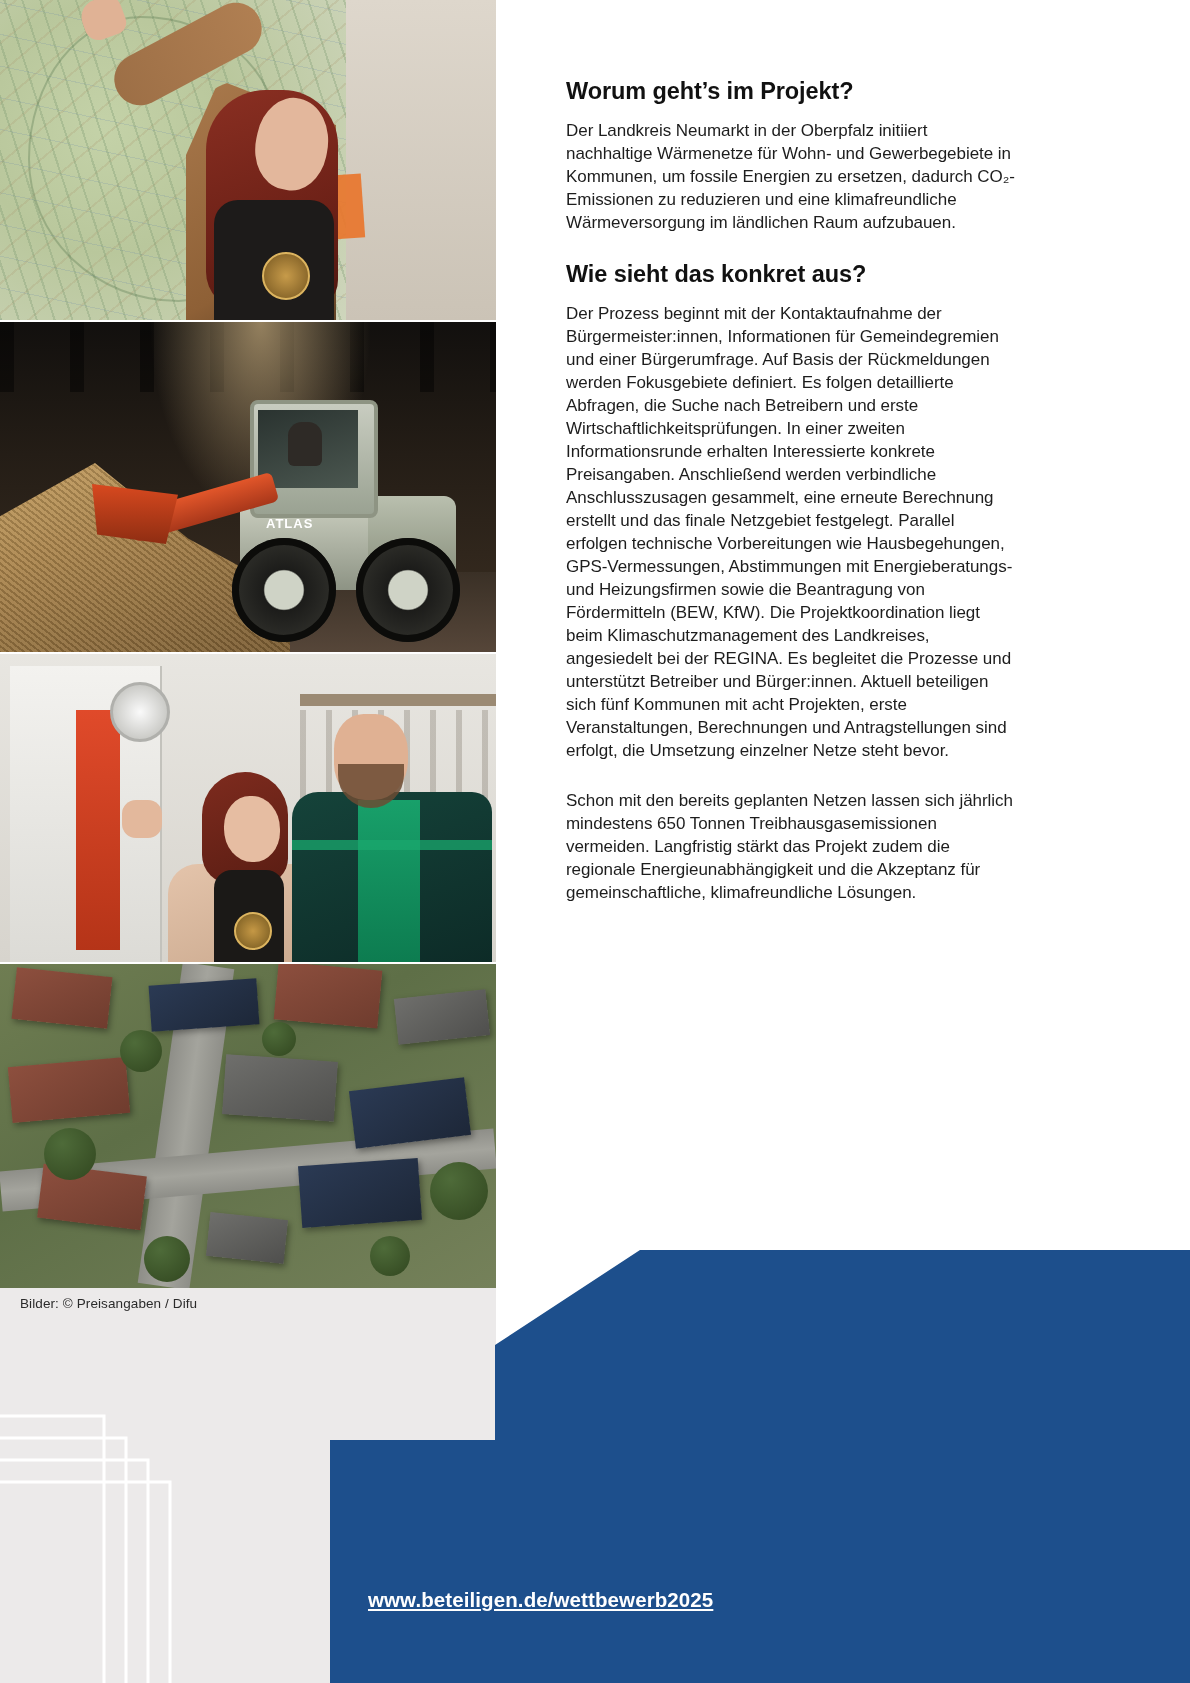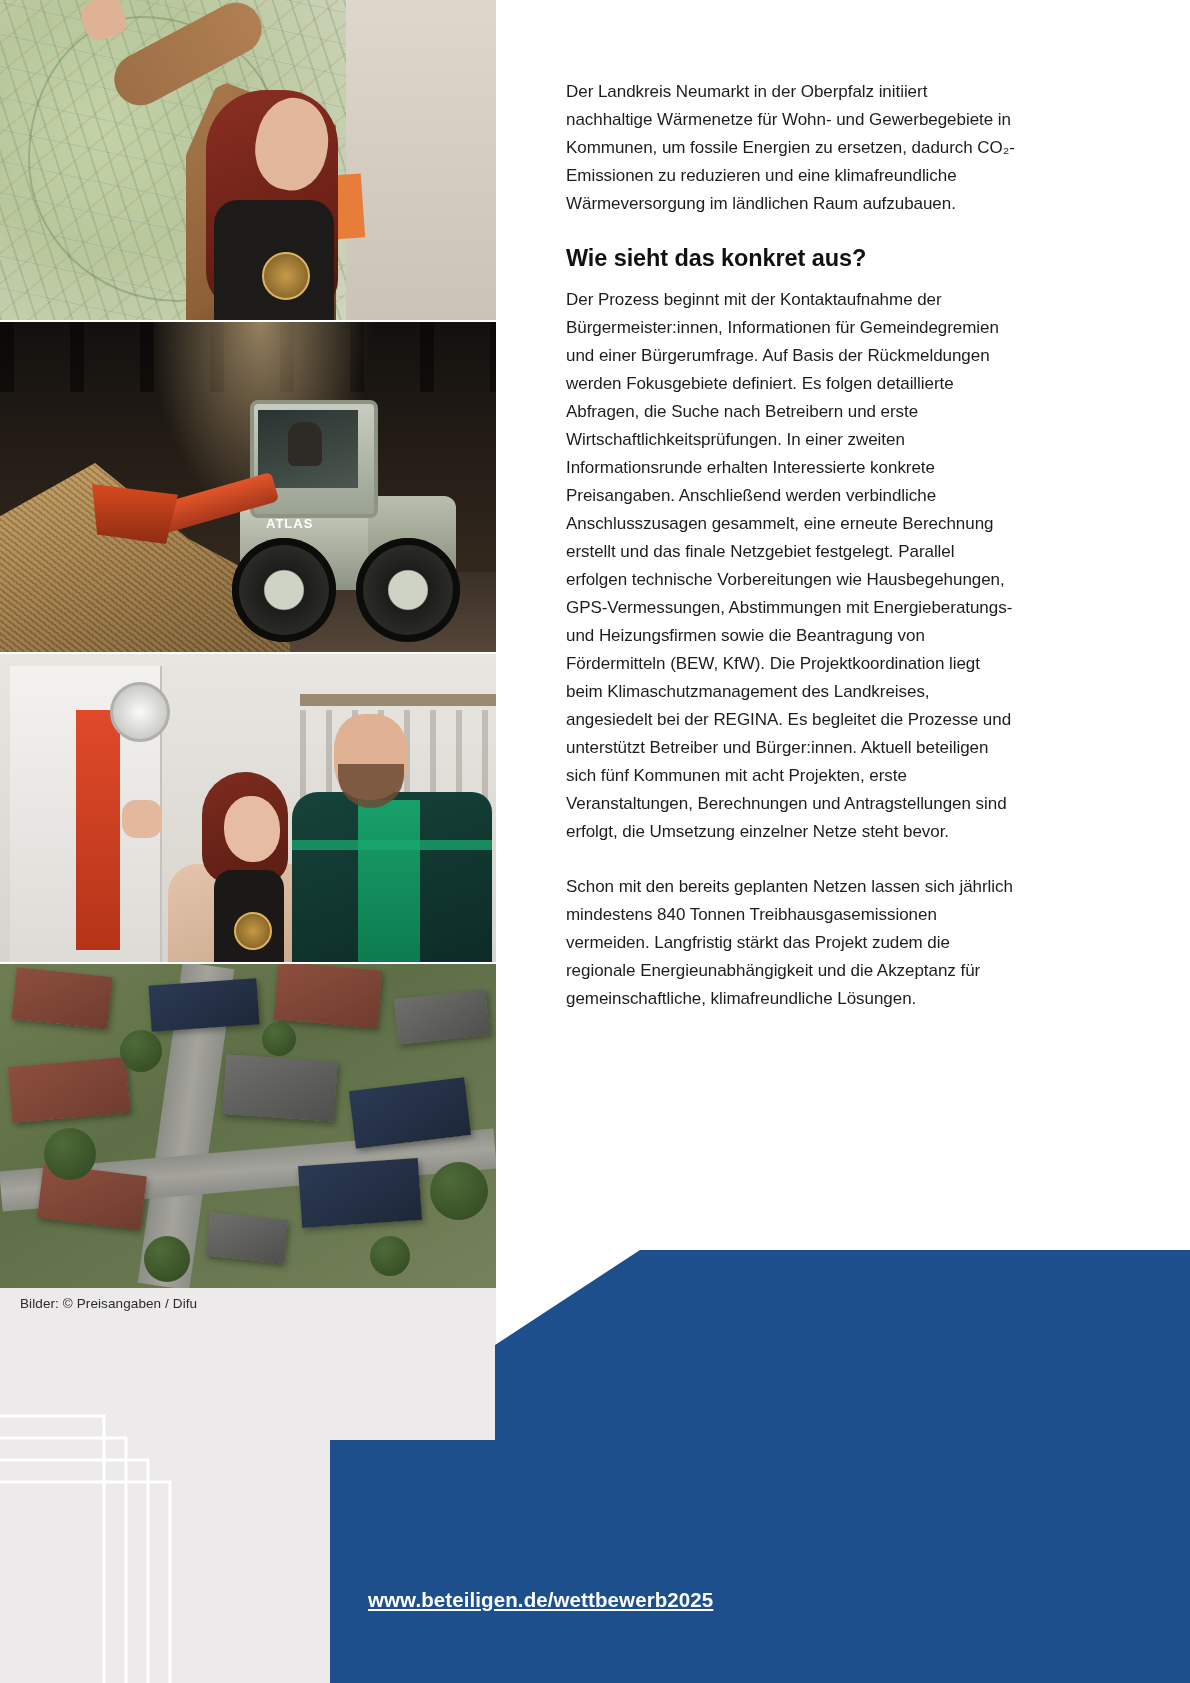--- a/index.html
+++ b/index.html
@@ -296,21 +296,21 @@
   }
   h2.section-title {
     font-size: 23.5px;
     font-weight: bold;
     color: #111111;
     margin: 0 0 14px 0;
     letter-spacing: -0.1px;
   }
   p.body-text {
     font-size: 17px;
-    line-height: 28px;
+    line-height: 23px;
     color: #1d1d1d;
     margin: 0;
     letter-spacing: -0.05px;
   }
   .block + .block { margin-top: 27px; }
 
   
   .blue-shape {
     position: absolute;
     left: 0; top: 1250px;
@@ -424,30 +424,31 @@
   </div>
 </div>
 
 <div class="grey-panel"></div>
 
 <div class="photo-caption">Bilder: © Preisangaben / Difu</div>
 
 <div class="content">
 
   <div class="block">
+    <h2 class="section-title">Worum geht’s im Projekt?</h2>
     <p class="body-text">Der Landkreis Neumarkt in der Oberpfalz initiiert nachhaltige Wärmenetze für Wohn- und Gewerbegebiete in Kommunen, um fossile Energien zu ersetzen, dadurch CO₂-Emissionen zu reduzieren und eine klimafreundliche Wärmeversorgung im ländlichen Raum aufzubauen.</p>
   </div>
 
   <div class="block">
     <h2 class="section-title">Wie sieht das konkret aus?</h2>
     <p class="body-text">Der Prozess beginnt mit der Kontaktaufnahme der Bürgermeister:innen, Informationen für Gemeindegremien und einer Bürgerumfrage. Auf Basis der Rückmeldungen werden Fokusgebiete definiert. Es folgen detaillierte Abfragen, die Suche nach Betreibern und erste Wirtschaftlichkeitsprüfungen. In einer zweiten Informationsrunde erhalten Interessierte konkrete Preisangaben. Anschließend werden verbindliche Anschlusszusagen gesammelt, eine erneute Berechnung erstellt und das finale Netzgebiet festgelegt. Parallel erfolgen technische Vorbereitungen wie Hausbegehungen, GPS-Vermessungen, Abstimmungen mit Energieberatungs- und Heizungsfirmen sowie die Beantragung von Fördermitteln (BEW, KfW). Die Projektkoordination liegt beim Klimaschutzmanagement des Landkreises, angesiedelt bei der REGINA. Es begleitet die Prozesse und unterstützt Betreiber und Bürger:innen. Aktuell beteiligen sich fünf Kommunen mit acht Projekten, erste Veranstaltungen, Berechnungen und Antragstellungen sind erfolgt, die Umsetzung einzelner Netze steht bevor.</p>
   </div>
 
   <div class="block">
-    <p class="body-text">Schon mit den bereits geplanten Netzen lassen sich jährlich mindestens 840 Tonnen Treibhausgasemissionen vermeiden. Langfristig stärkt das Projekt zudem die regionale Energieunabhängigkeit und die Akzeptanz für gemeinschaftliche, klimafreundliche Lösungen.</p>
+    <p class="body-text">Schon mit den bereits geplanten Netzen lassen sich jährlich mindestens 650 Tonnen Treibhausgasemissionen vermeiden. Langfristig stärkt das Projekt zudem die regionale Energieunabhängigkeit und die Akzeptanz für gemeinschaftliche, klimafreundliche Lösungen.</p>
   </div>
 </div>
 
 <svg class="blue-shape" viewBox="0 0 1190 433" preserveAspectRatio="none">
   <polygon points="640,0 1190,0 1190,433 330,433 330,190 495,190 495,95" fill="#1d4f8c"></polygon>
 </svg>
 
 <svg class="deco-lines" viewBox="0 0 190 285" preserveAspectRatio="none">
   <g fill="none" stroke="#ffffff" stroke-width="3">
     <path d="M0 18 H104 V285"></path>

